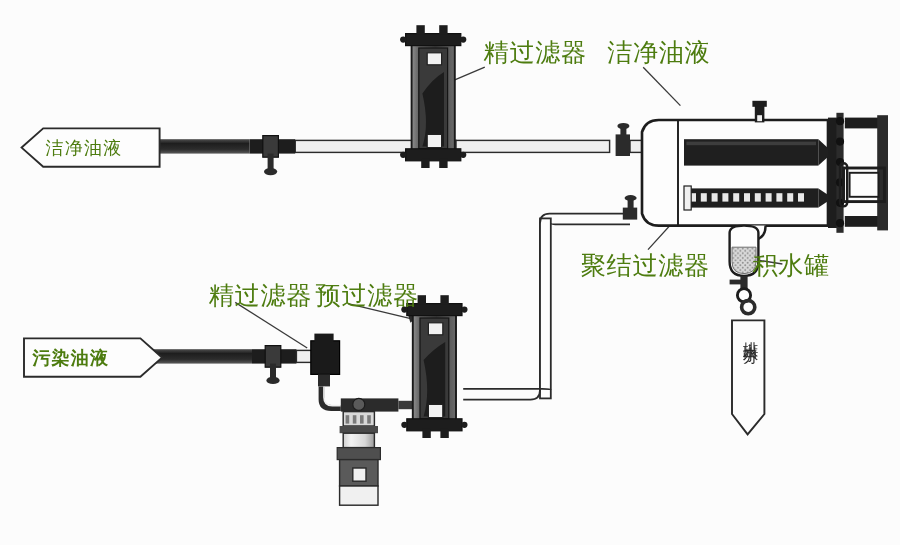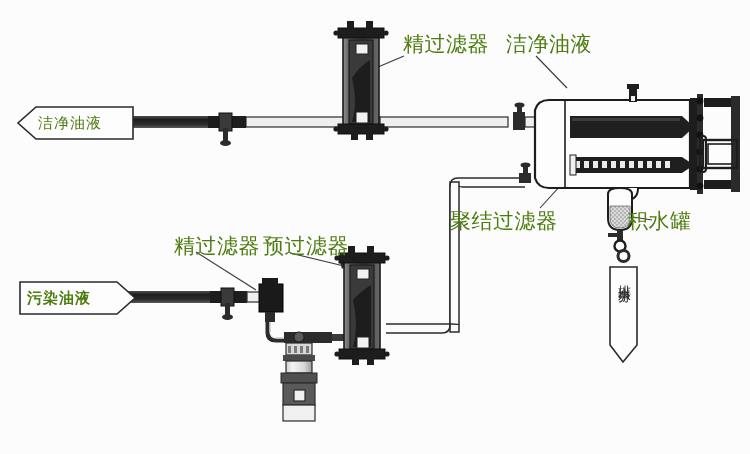--- a/index.html
+++ b/index.html
@@ -249,18 +249,18 @@
     <polygon points="610,267 637,267 637,345 623,362 610,345" fill="#fdfdfd" stroke="#2b2b2b" stroke-width="1.6"></polygon>
     <circle cx="623.5" cy="256" r="5.5" fill="none" stroke="#2b2b2b" stroke-width="3"></circle>
   </svg>
 
   <div class="flowlbl" style="left:38px;top:116px;">洁净油液</div>
   <div class="flowlbl" style="left:27px;top:291px;font-weight:bold;">污染油液</div>
   <div class="vlbl" style="left:616px;top:274px;">排出水分</div>
 
   <div class="lbl" style="left:403px;top:34px;">精过滤器</div>
   <div class="lbl" style="left:506px;top:34px;">洁净油液</div>
-  <div class="lbl" style="left:450px;top:211px;">聚结过滤器</div>
+  <div class="lbl" style="left:484px;top:211px;">聚结过滤器</div>
   <div class="lbl" style="left:627px;top:211px;">积水罐</div>
   <div class="lbl" style="left:174px;top:236px;">精过滤器</div>
   <div class="lbl" style="left:263px;top:236px;text-align:right;">预过滤器</div>
 
 </div>
 
 </body></html>

